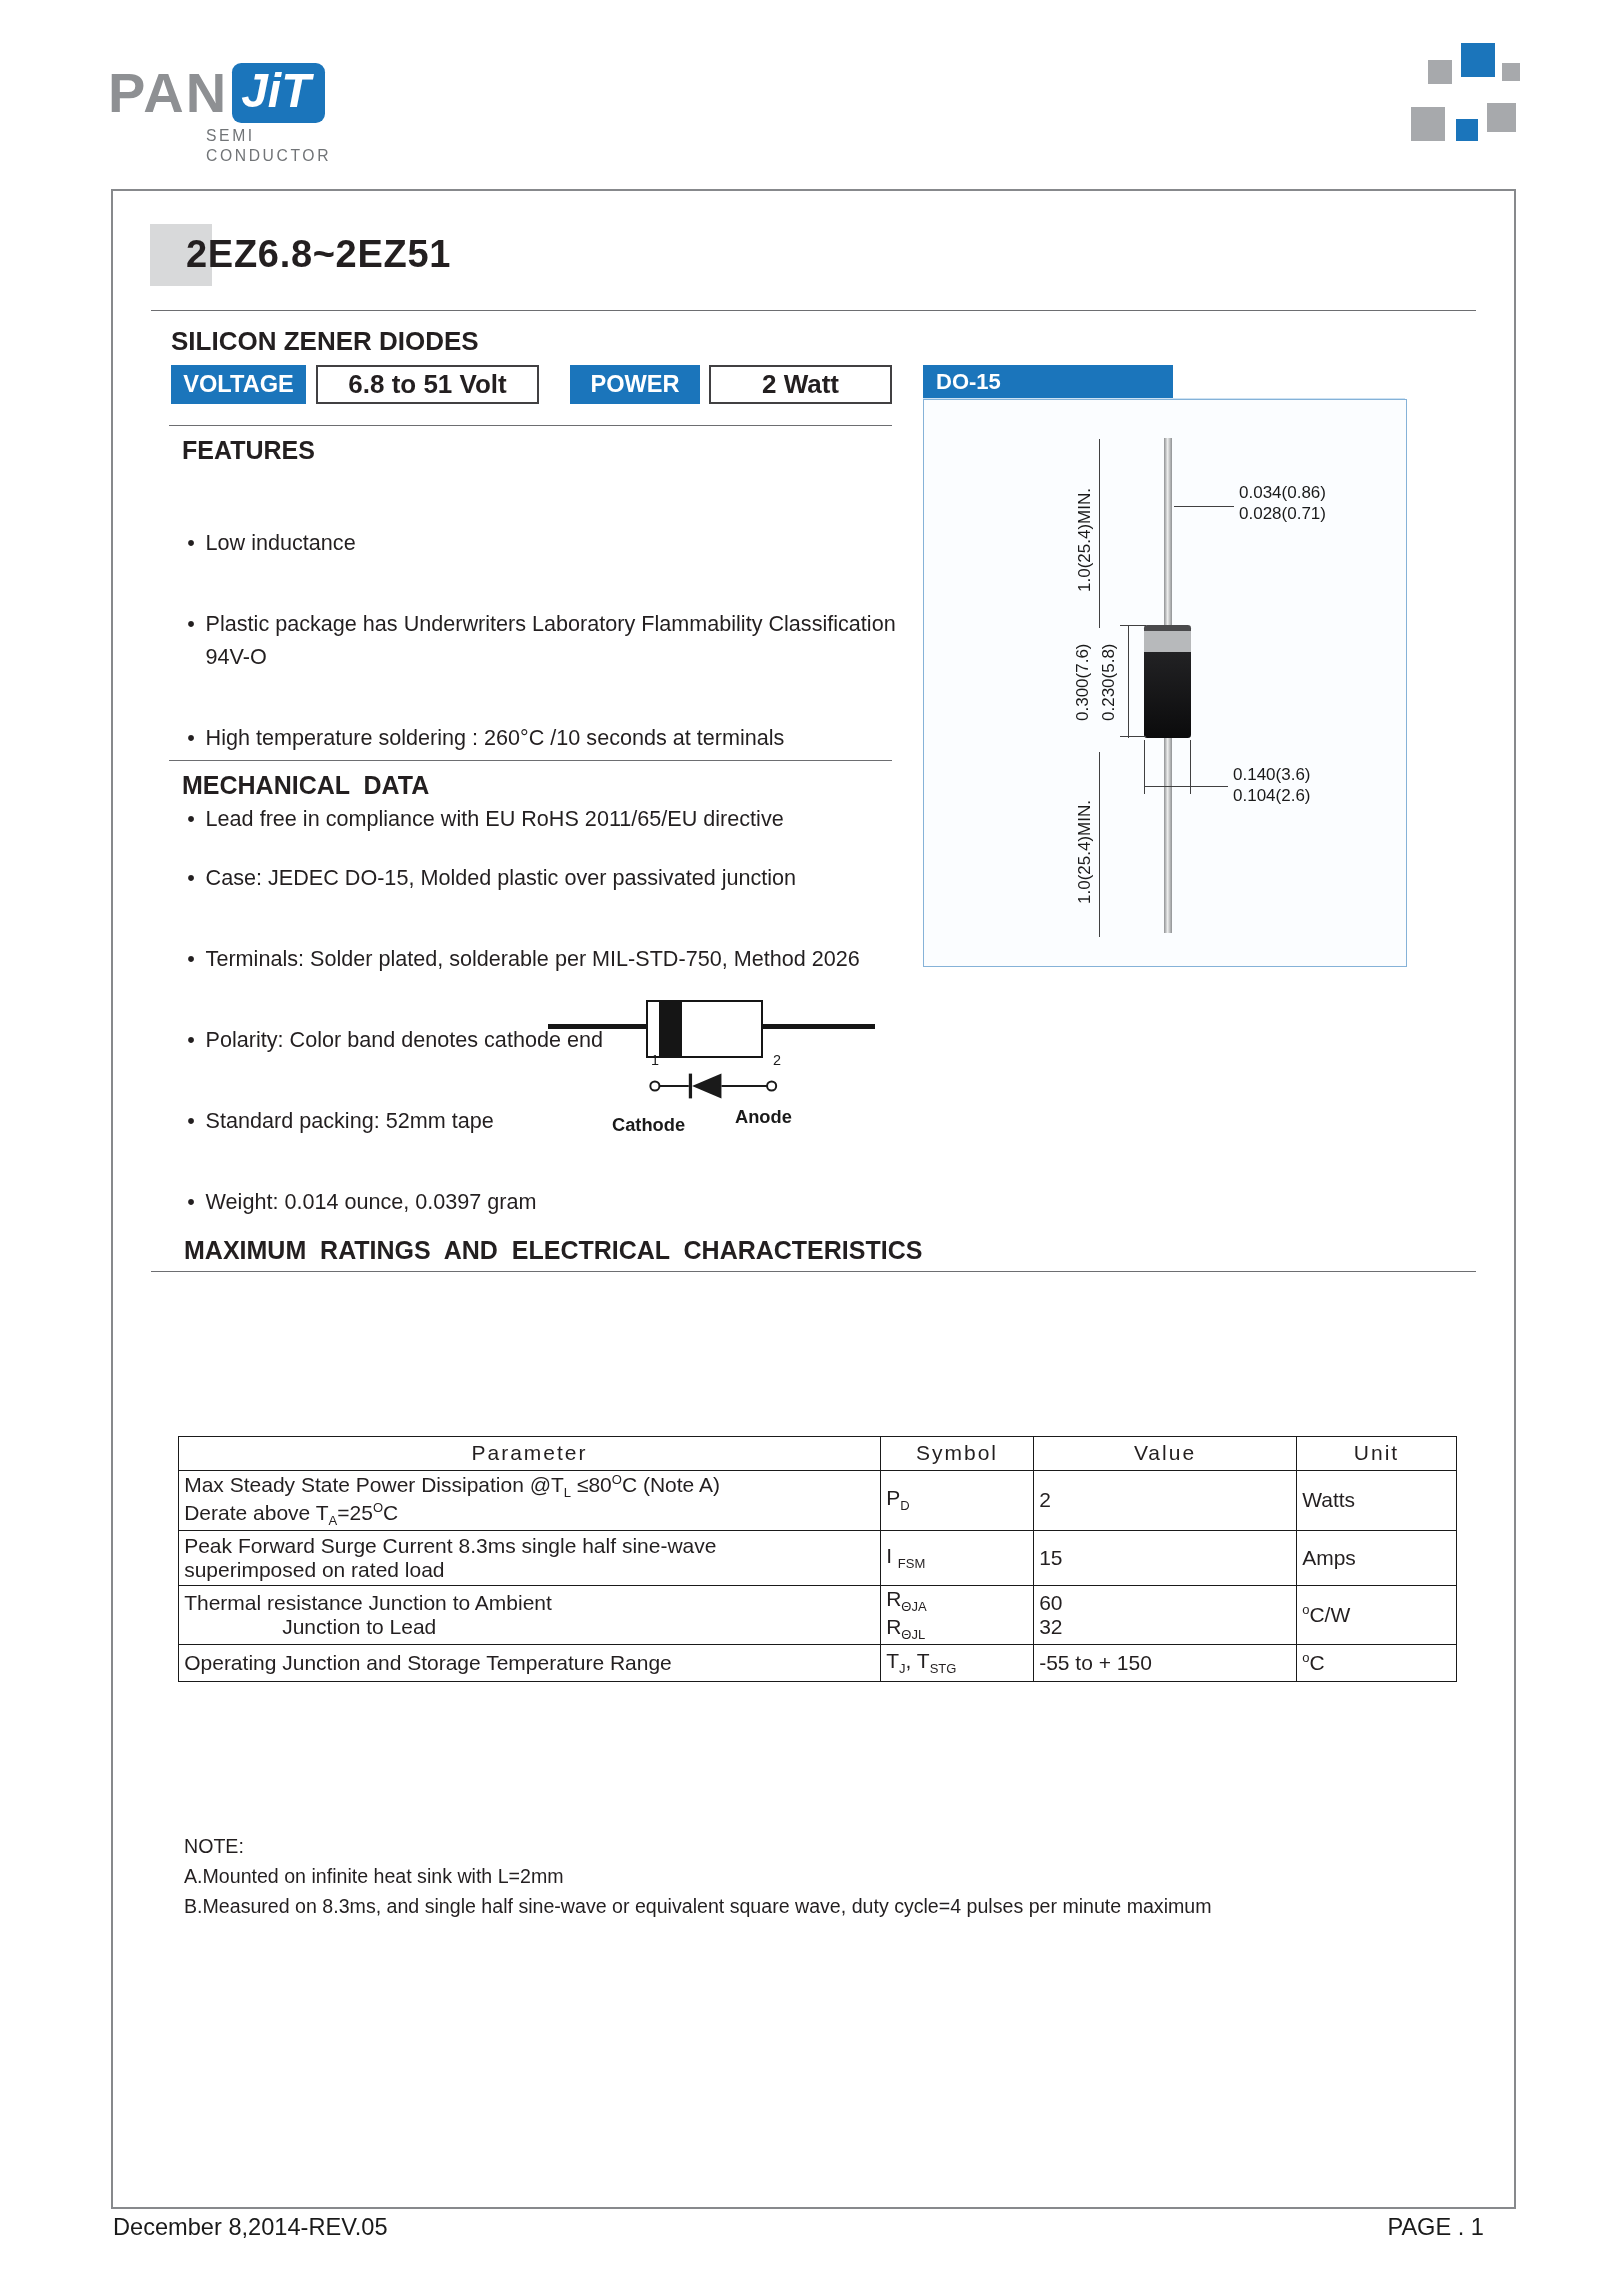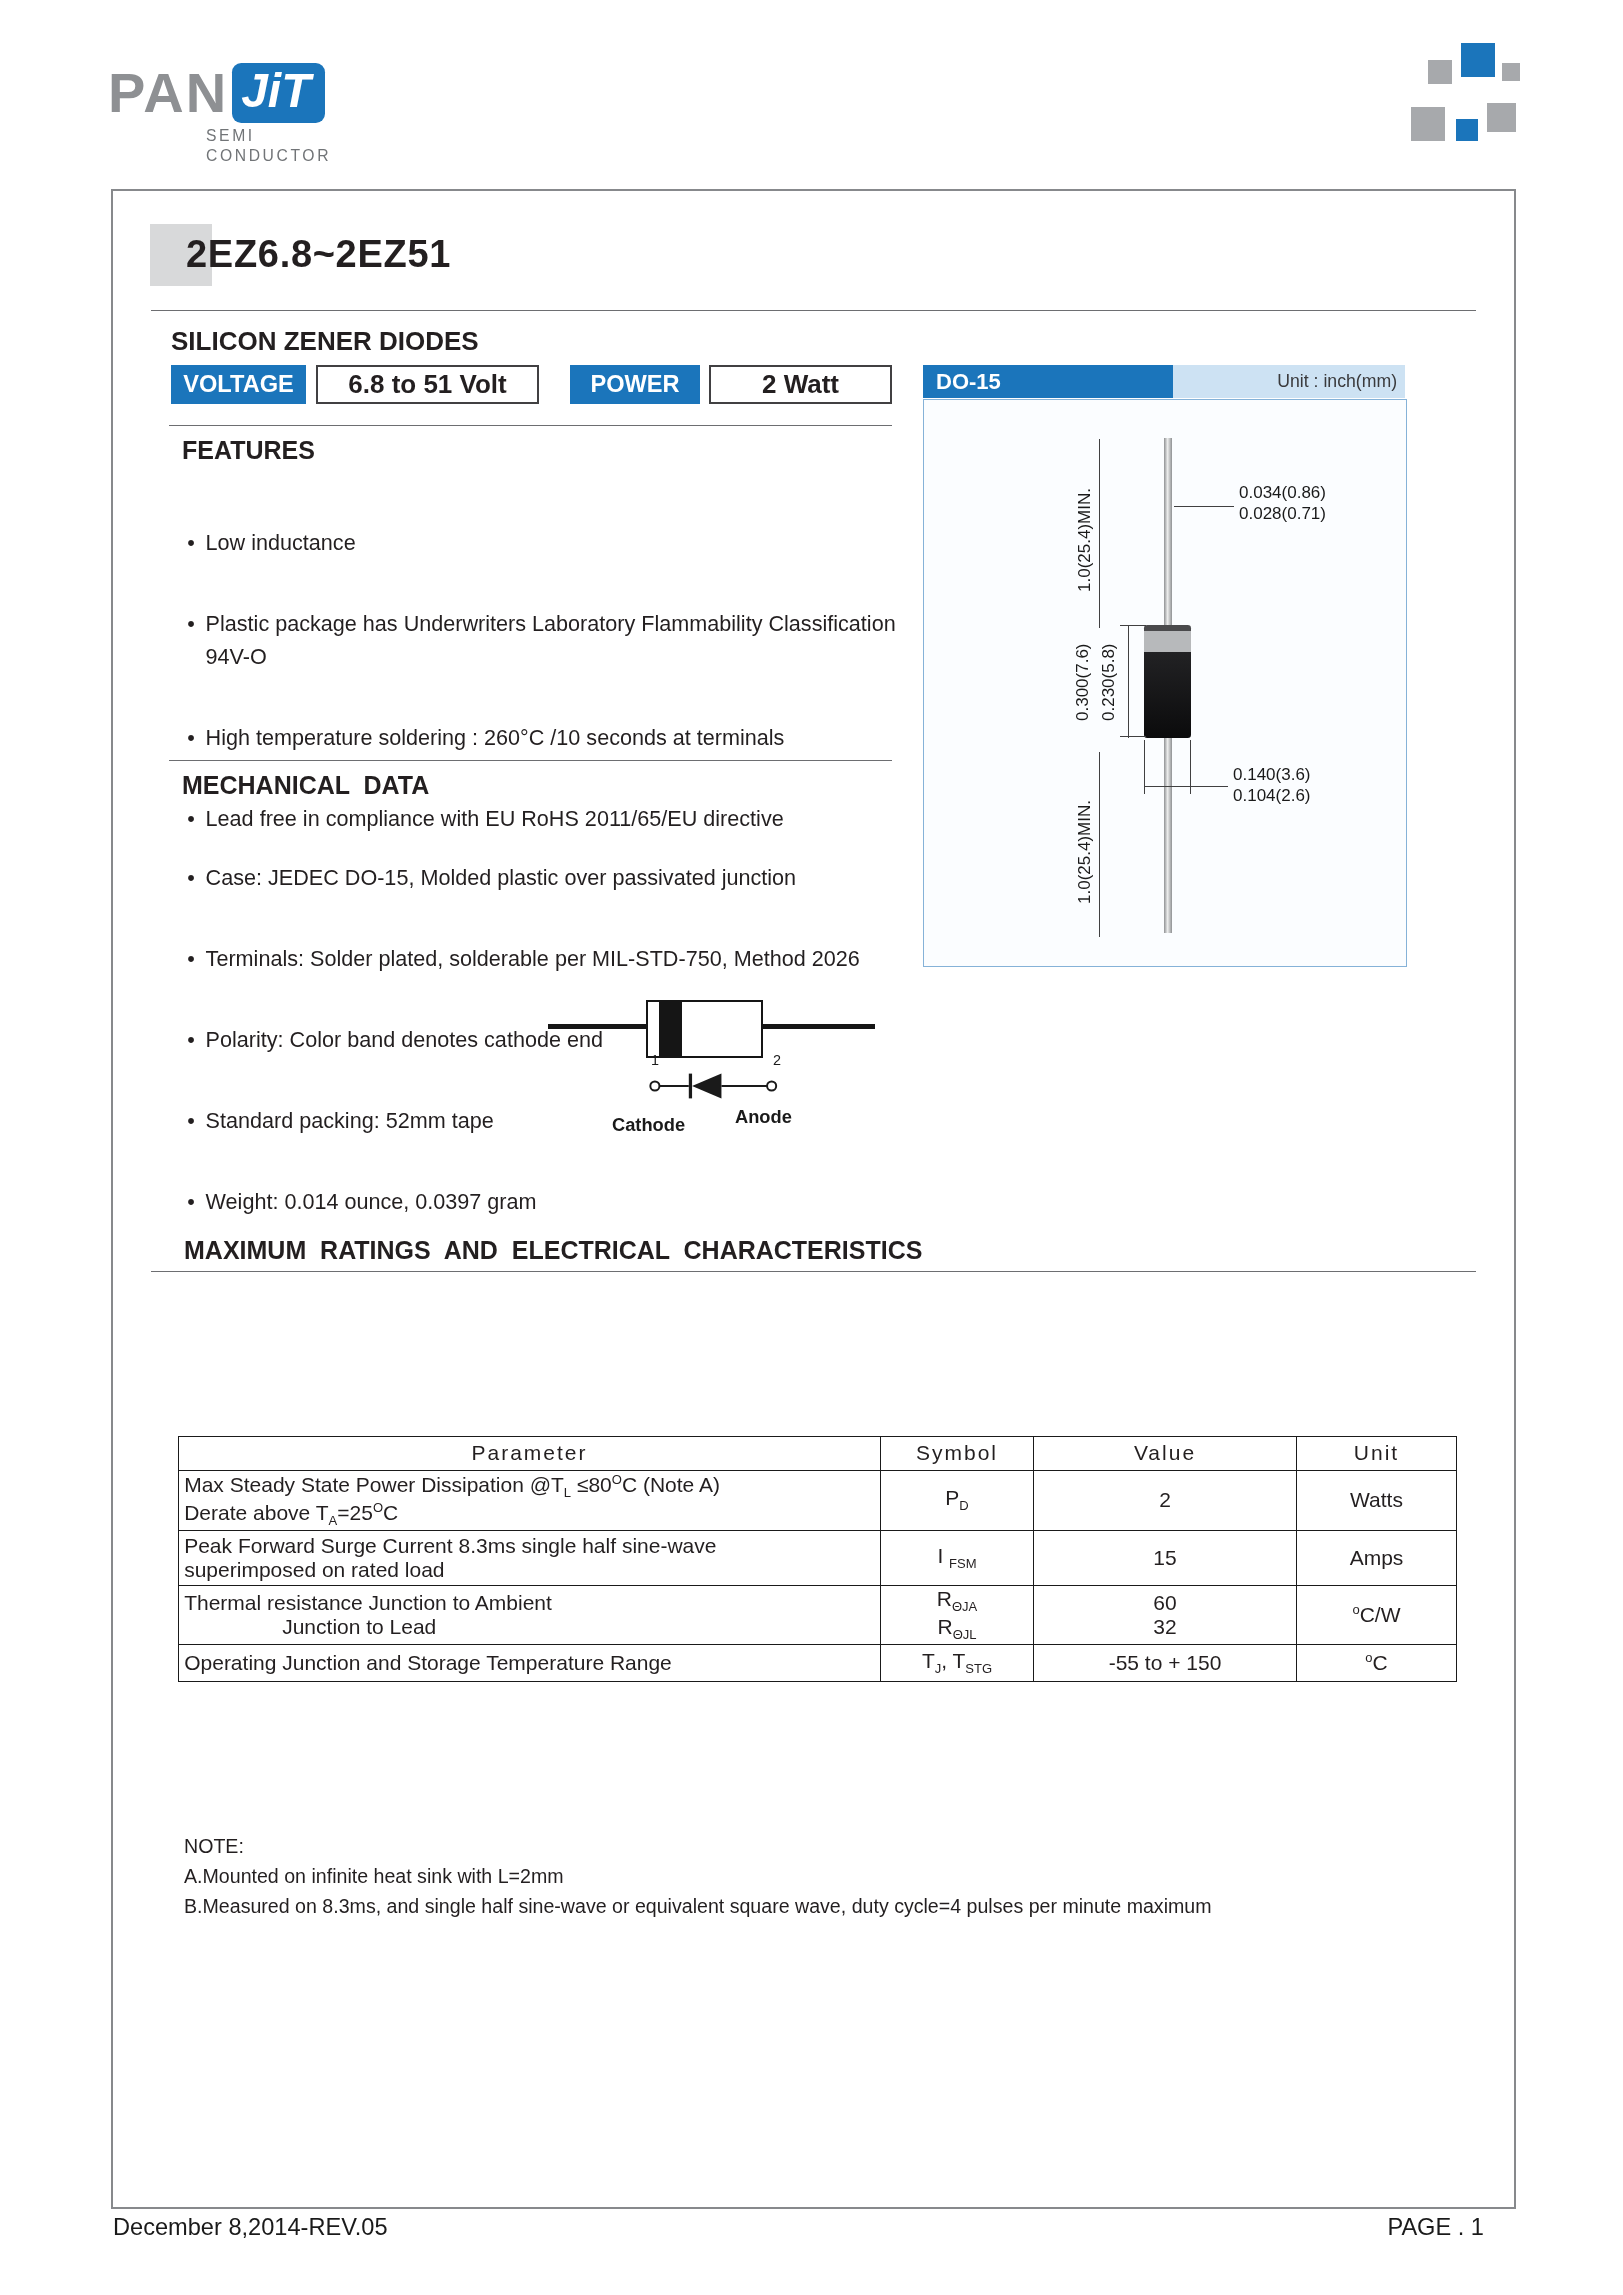--- a/index.html
+++ b/index.html
@@ -44,21 +44,21 @@
   .col-rule-2{left:56px;top:569px;width:723px;}
   .sec-title{font-size:25px;font-weight:bold;white-space:pre-wrap;}
   .features-title{left:69px;top:245px;}
   .mech-title{left:69px;top:580px;}
   ul.blist{list-style:none;margin:0;padding:0;font-size:21.6px;line-height:33px;}
   ul.blist li{position:relative;padding-left:23.6px;margin-bottom:1.3px;margin-top:48px;}
   ul.blist li::before{content:"•";position:absolute;left:5.2px;}
   .features-list{left:69px;top:287px;width:733px;}
   .mech-list{left:69px;top:622px;width:746px;}
   
-  .pkg-bar{left:810px;top:174px;width:482px;height:33px;display:flex;}
+  .pkg-bar{left:810px;top:174px;width:482px;height:33px;display:flex;flex-direction:column;}
   .pkg-bar-blue{width:250px;background:var(--brand_blue,#1b75bb);color:#fff;font-weight:bold;
     font-size:22px;line-height:33px;padding-left:13px;box-sizing:border-box;}
   .pkg-bar-rest{flex:1;background:var(--panel_blue_light,#cde2f3);text-align:right;
     font-size:17.7px;line-height:33px;color:#3a3a3c;padding-right:7.9px;}
   .pkg-box{left:810px;top:208px;width:482px;height:566px;border:1.3px solid #85b2d8;background:#fbfdff;}
   .pkg-lead{left:240px;top:38px;width:7.9px;height:495px;
     background:linear-gradient(90deg,#8f9193,#eceded 45%,#8f9193);}
   .pkg-body{left:220px;top:225px;width:47px;height:113px;border-radius:3.3px;
     background:linear-gradient(180deg,#4a4a4c 0%,#4a4a4c 5%,#b7b9bb 5%,#b7b9bb 24%,#222224 24%,#0b0b0c 100%);}
   .dimline{background:#404041;position:absolute;}
@@ -72,21 +72,21 @@
   .pin-num{position:absolute;font-size:14.4px;color:#1a1a1a;}
   .sym-label{position:absolute;font-size:18.3px;font-weight:bold;color:#1a1a1a;}
   
   .ratings-title{left:71px;top:1045px;}
   .ratings-rule{left:38px;top:1080px;width:1325px;}
   .condition{left:71px;top:1092px;font-size:21.6px;}
   .ratings-table{left:65px;top:1245px;width:1278px;border-collapse:collapse;table-layout:fixed;font-size:21px;}
   .ratings-table th,.ratings-table td{border:1.3px solid var(--table_border,#1a1a1a);vertical-align:middle;padding:1.3px 5.2px;}
   .ratings-table th{font-weight:normal;letter-spacing:2px;height:30px;text-align:center;}
   .col-param{width:702px;}.col-sym{width:153px;}.col-val{width:263px;}.col-unit{width:160px;}
-  td.c{text-align:center;}
+  td.c{}
   .r1{height:56px;}.r2{height:55px;}.r3{height:59px;}.r4{height:37px;}
   .indent{padding-left:98px;}
   sub{font-size:62%;}
   sup{font-size:62%;}
   
   .notes{left:71px;top:1640px;font-size:19.6px;line-height:30px;}
   .footer-left{position:absolute;left:113px;top:2214px;font-size:23.6px;color:#1a1a1a;}
   .footer-right{position:absolute;right:139px;top:2214px;font-size:23.6px;color:#1a1a1a;}
 </style>
 </head>

